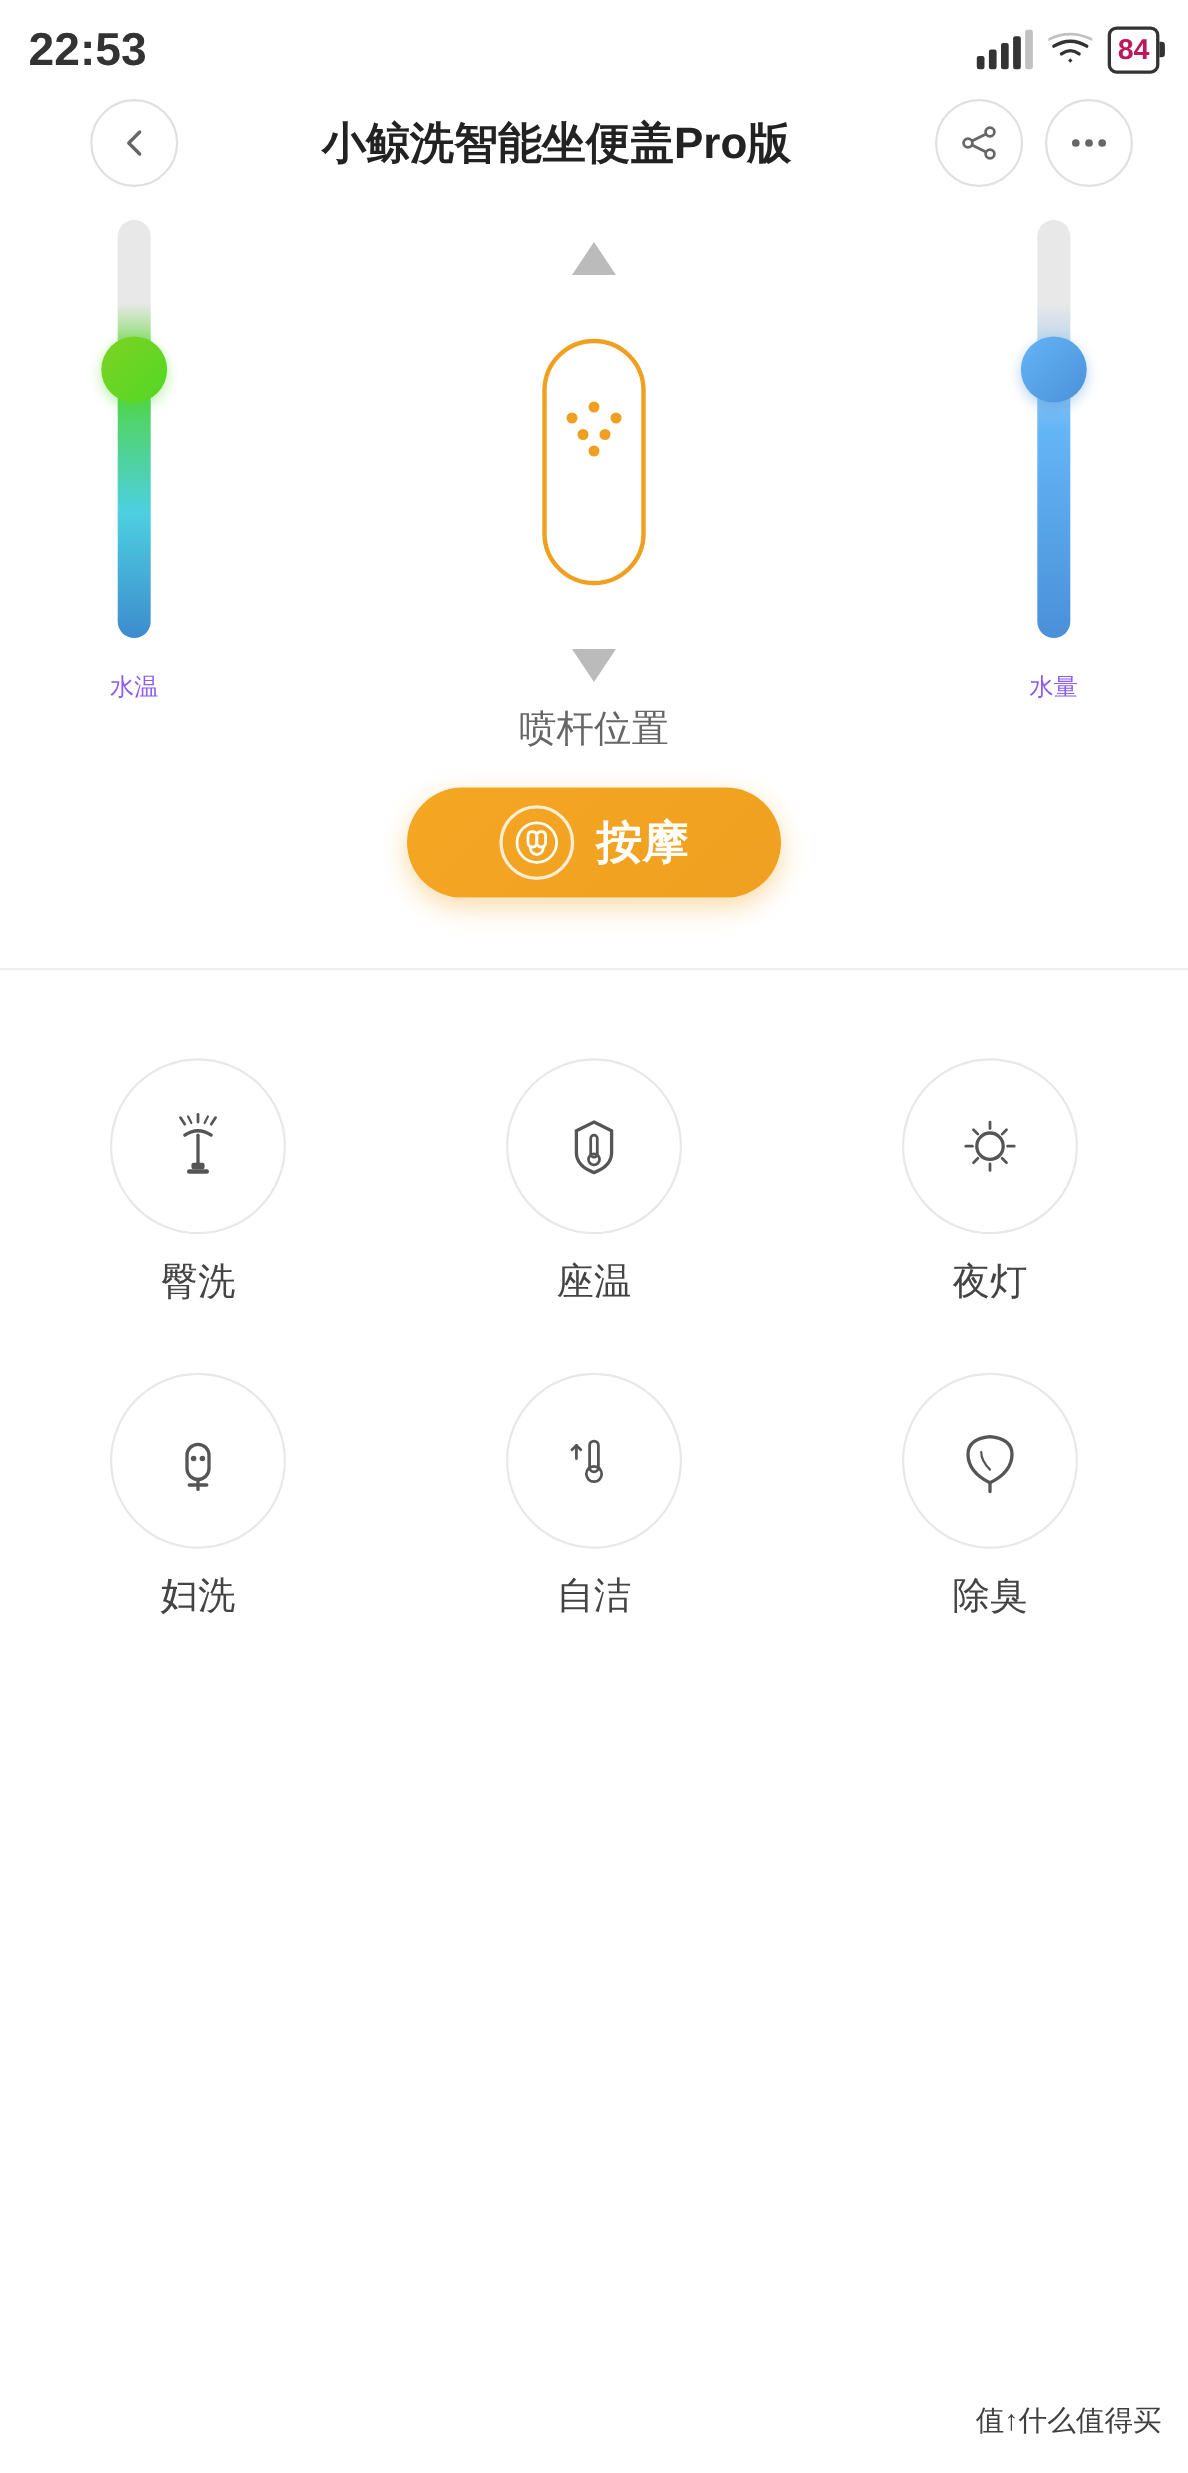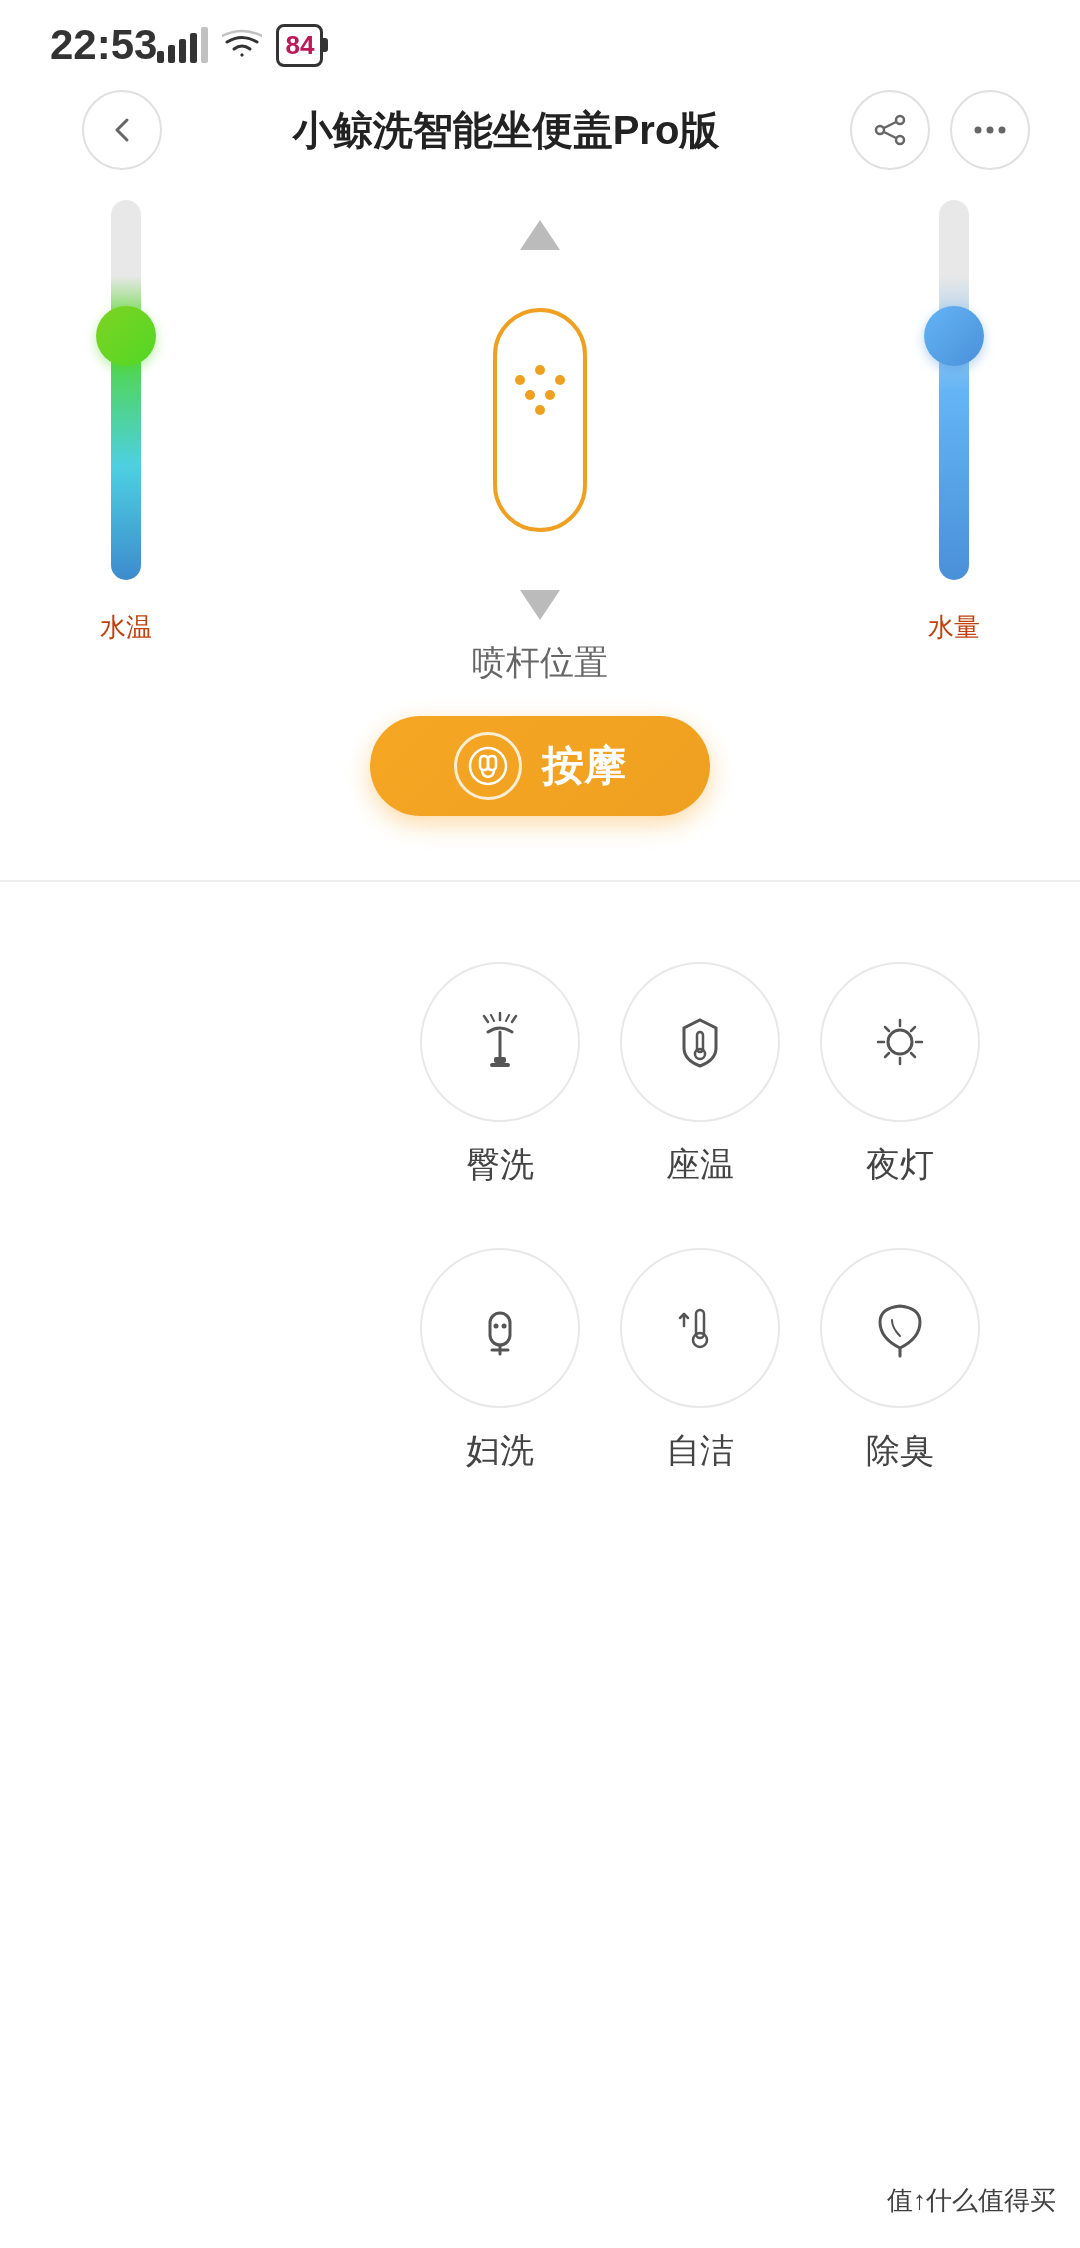--- a/index.html
+++ b/index.html
@@ -9,22 +9,23 @@
       min-height: 2248px;
       background: #ffffff;
       font-family: -apple-system, 'PingFang SC', 'Hiragino Sans GB', sans-serif;
       position: relative;
       overflow-x: hidden;
     }
 
     
     .status-bar {
       display: flex;
-      align-items: center;
-      padding: 20px 50px 10px;
+      justify-content: space-between;
+      align-items: center;
+      padding: 20px 26px 10px;
       height: 80px;
     }
     .status-time {
       font-size: 42px;
       font-weight: 600;
       color: #333;
     }
     .status-icons {
       display: flex;
       align-items: center;
@@ -157,22 +158,22 @@
       background: linear-gradient(135deg, #64b5f6, #4a90d9);
       border-radius: 50%;
       position: absolute;
       top: 28%;
       left: 50%;
       transform: translateX(-50%);
       box-shadow: 0 4px 12px rgba(74,144,217,0.4);
     }
 
     .slider-label {
-      font-size: 26px;
-      color: #c2410c;
+      font-size: 22px;
+      color: #8b5cf6;
       margin-top: 10px;
     }
 
     
     .nozzle-center {
       display: flex;
       flex-direction: column;
       align-items: center;
       gap: 10px;
       flex: 1;
@@ -242,21 +243,21 @@
       margin: 20px 0;
     }
 
     
     .grid-section {
       padding: 60px 80px 40px;
     }
 
     .grid-row {
       display: flex;
-      justify-content: flex-end;
+      justify-content: space-between;
       margin-bottom: 60px;
     }
 
     .grid-item {
       display: flex;
       flex-direction: column;
       align-items: center;
       gap: 20px;
       cursor: pointer;
       width: 200px;

